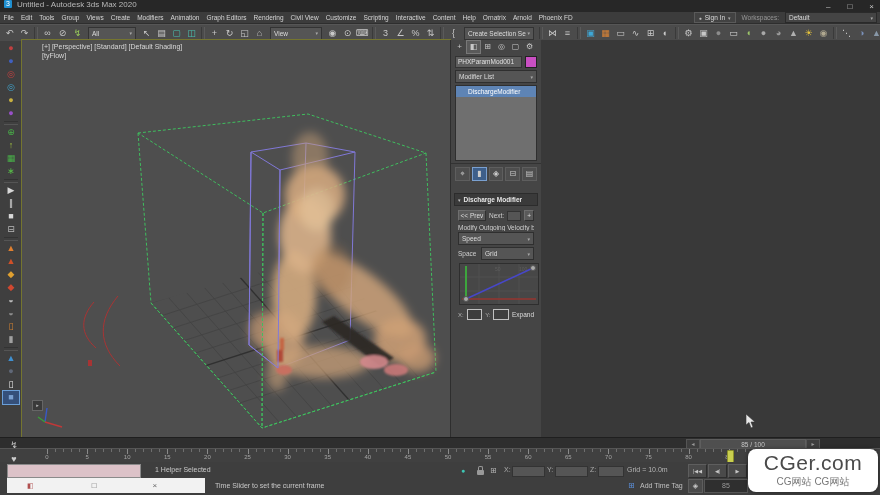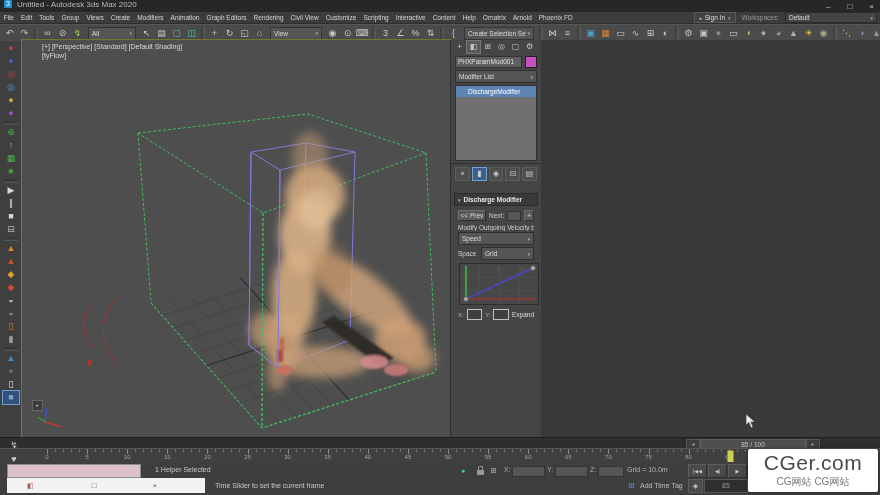--- a/index.html
+++ b/index.html
@@ -103,21 +103,21 @@
           color:#c8c8c8;font-size:5px;line-height:12px;text-align:center;white-space:nowrap;overflow:hidden;}
   .key-btn{position:absolute;left:688px;top:17px;width:13px;height:12px;background:#4a4a4a;border:1px solid #5e5e5e;
            color:#c8c8c8;font-size:7px;line-height:12px;text-align:center;}
   .frame-field{position:absolute;left:704px;top:17px;width:42px;height:12px;background:#2f2f2f;border:1px solid #555;
                color:#999;line-height:12px;text-align:center;}
   .frame-spin{position:absolute;left:748px;top:17px;color:#888;font-size:7px;line-height:12px;}
   .keyfilter-icon{position:absolute;left:757px;top:19px;color:#d8c050;font-size:7px;}
   
   .tbl-icon{position:absolute;left:7px;width:14px;height:13px;text-align:center;line-height:13px;font-size:9px;z-index:5;}
   
-  .watermark{position:absolute;left:748px;top:449px;width:130px;height:43px;background:#fff;border-radius:2px;z-index:40;
+  .watermark{position:absolute;left:748px;top:449px;width:130px;height:43px;background:#fff;border-radius:8px;z-index:40;
              box-shadow:0 0 4px rgba(0,0,0,.45);text-align:center;overflow:hidden;}
   .wm-1{font-size:21px;color:#4a4a4a;line-height:27px;letter-spacing:.5px;}
   .wm-2{font-size:10px;color:#777;line-height:12px;}
   
   .cursor{position:absolute;left:745px;top:414px;z-index:30;}
 </style>
 </head>
 <body>
 
 <div id="app">

